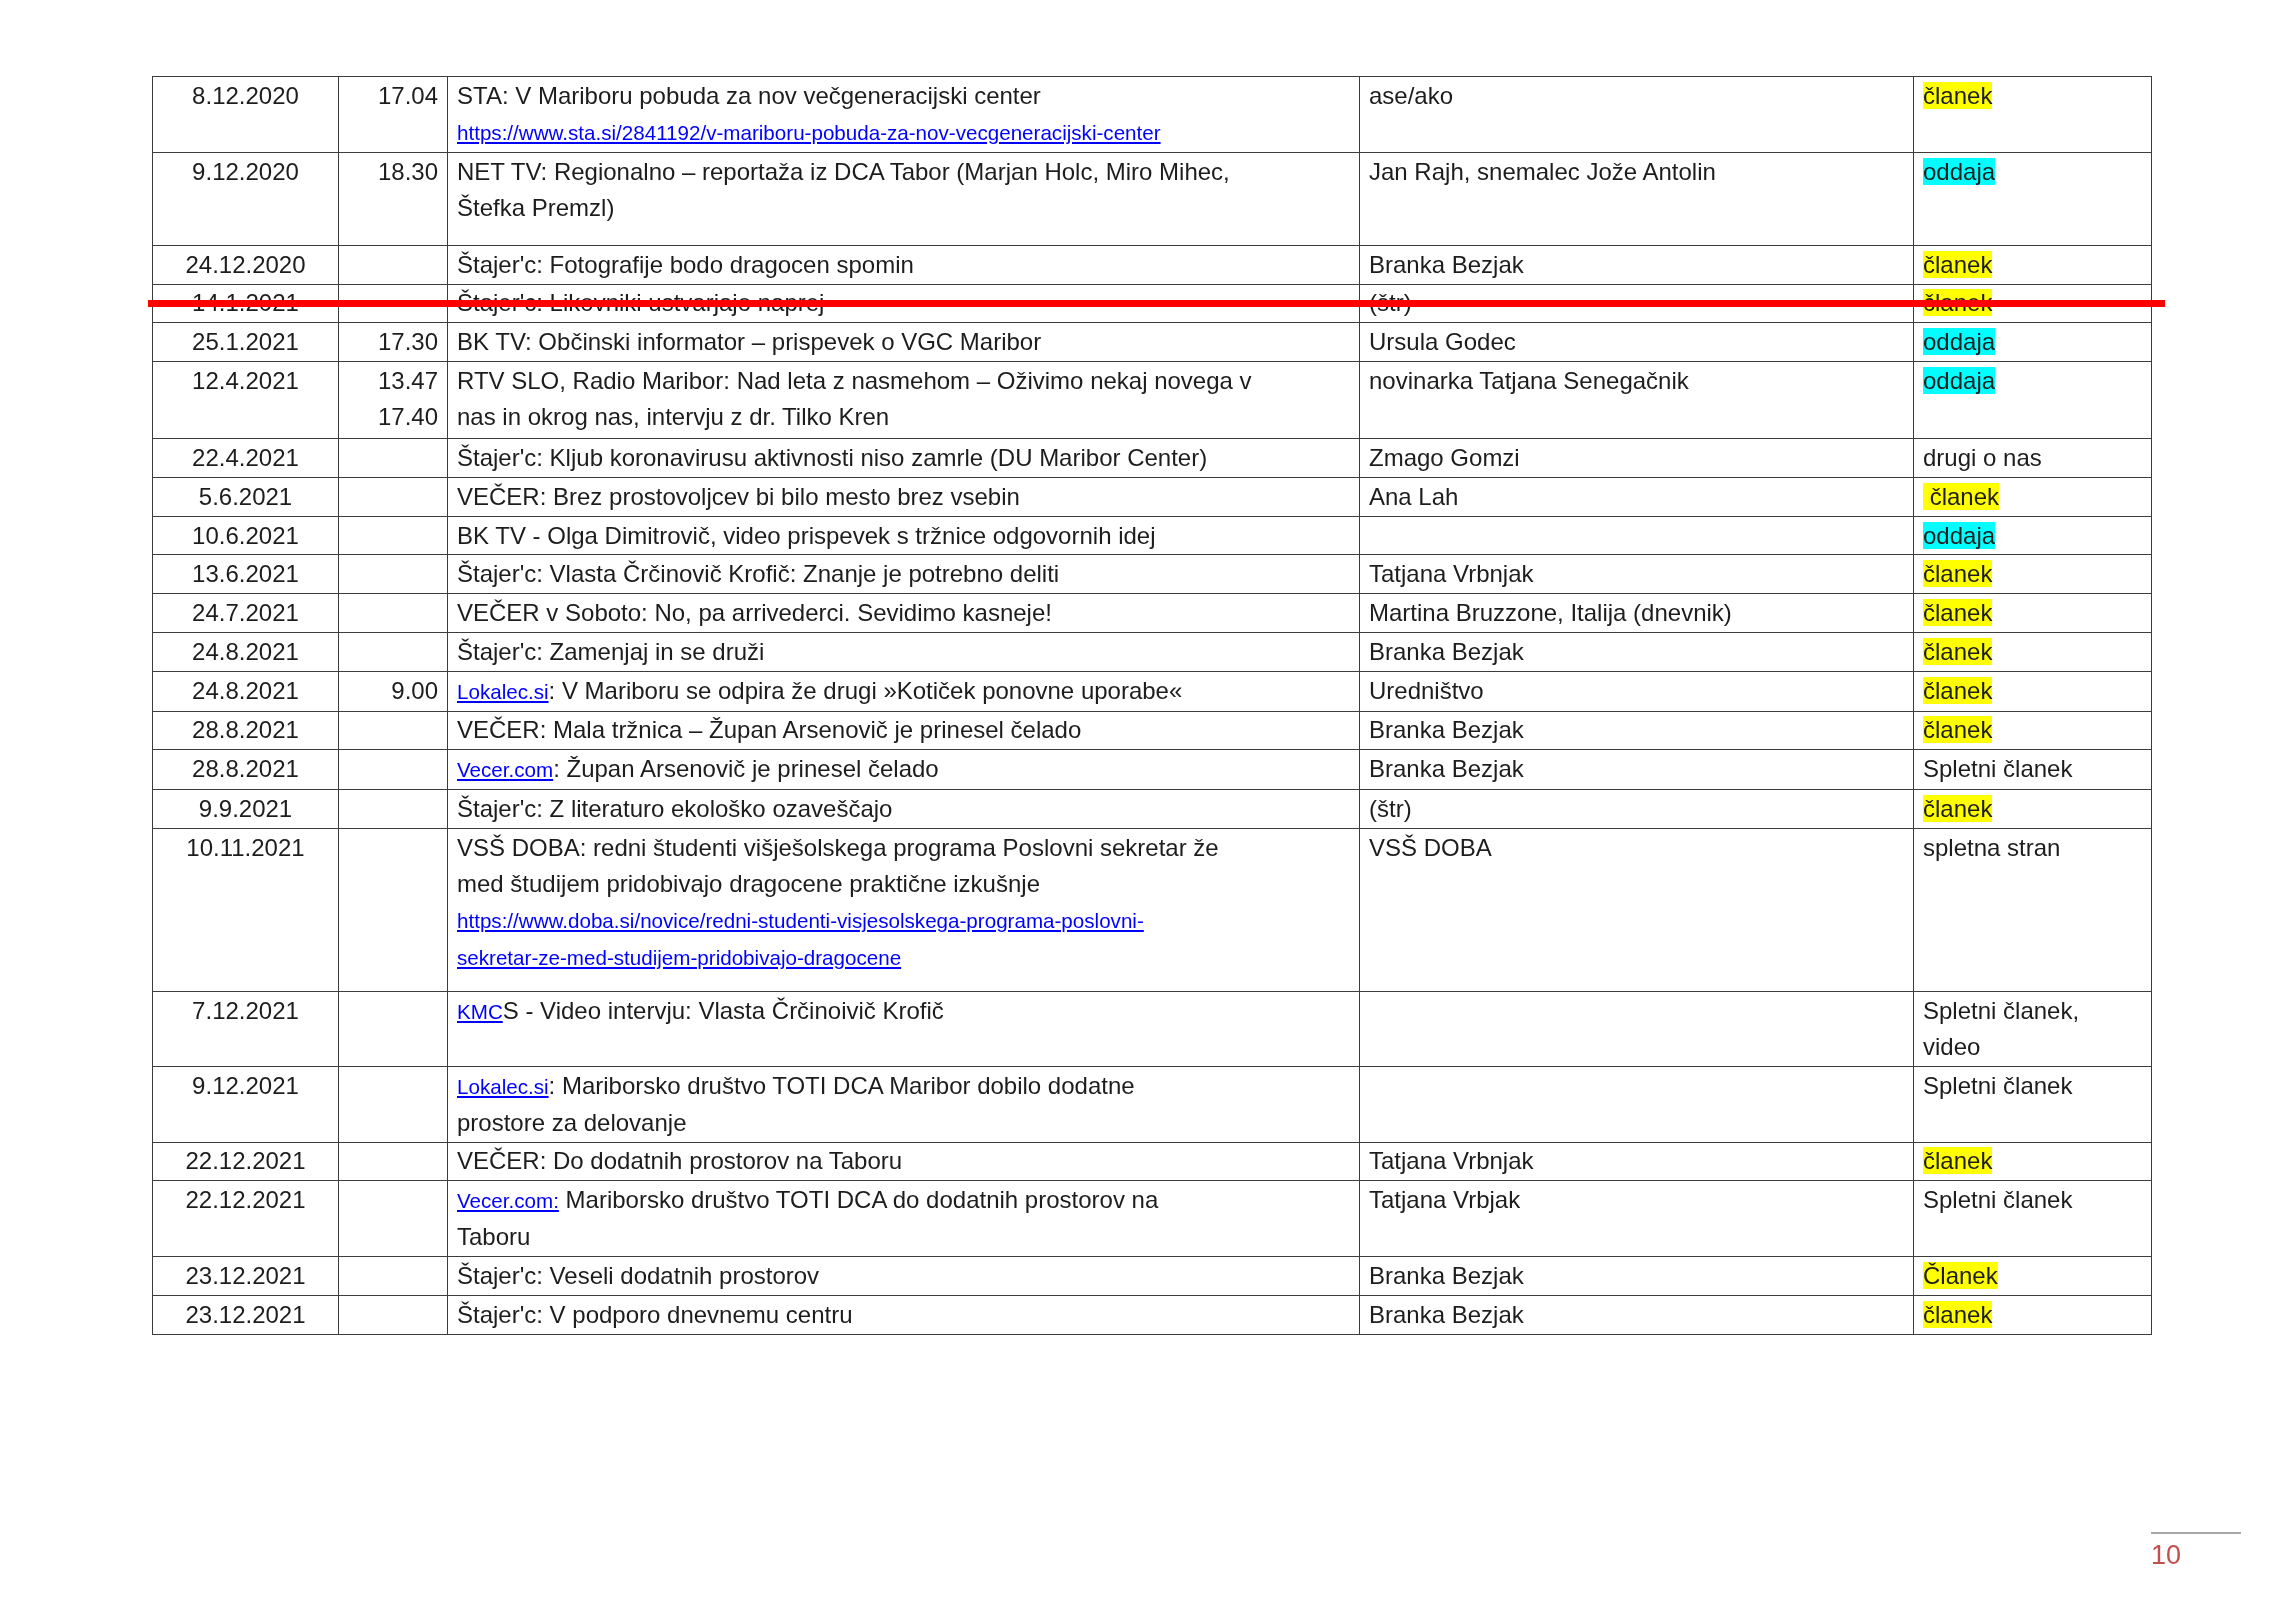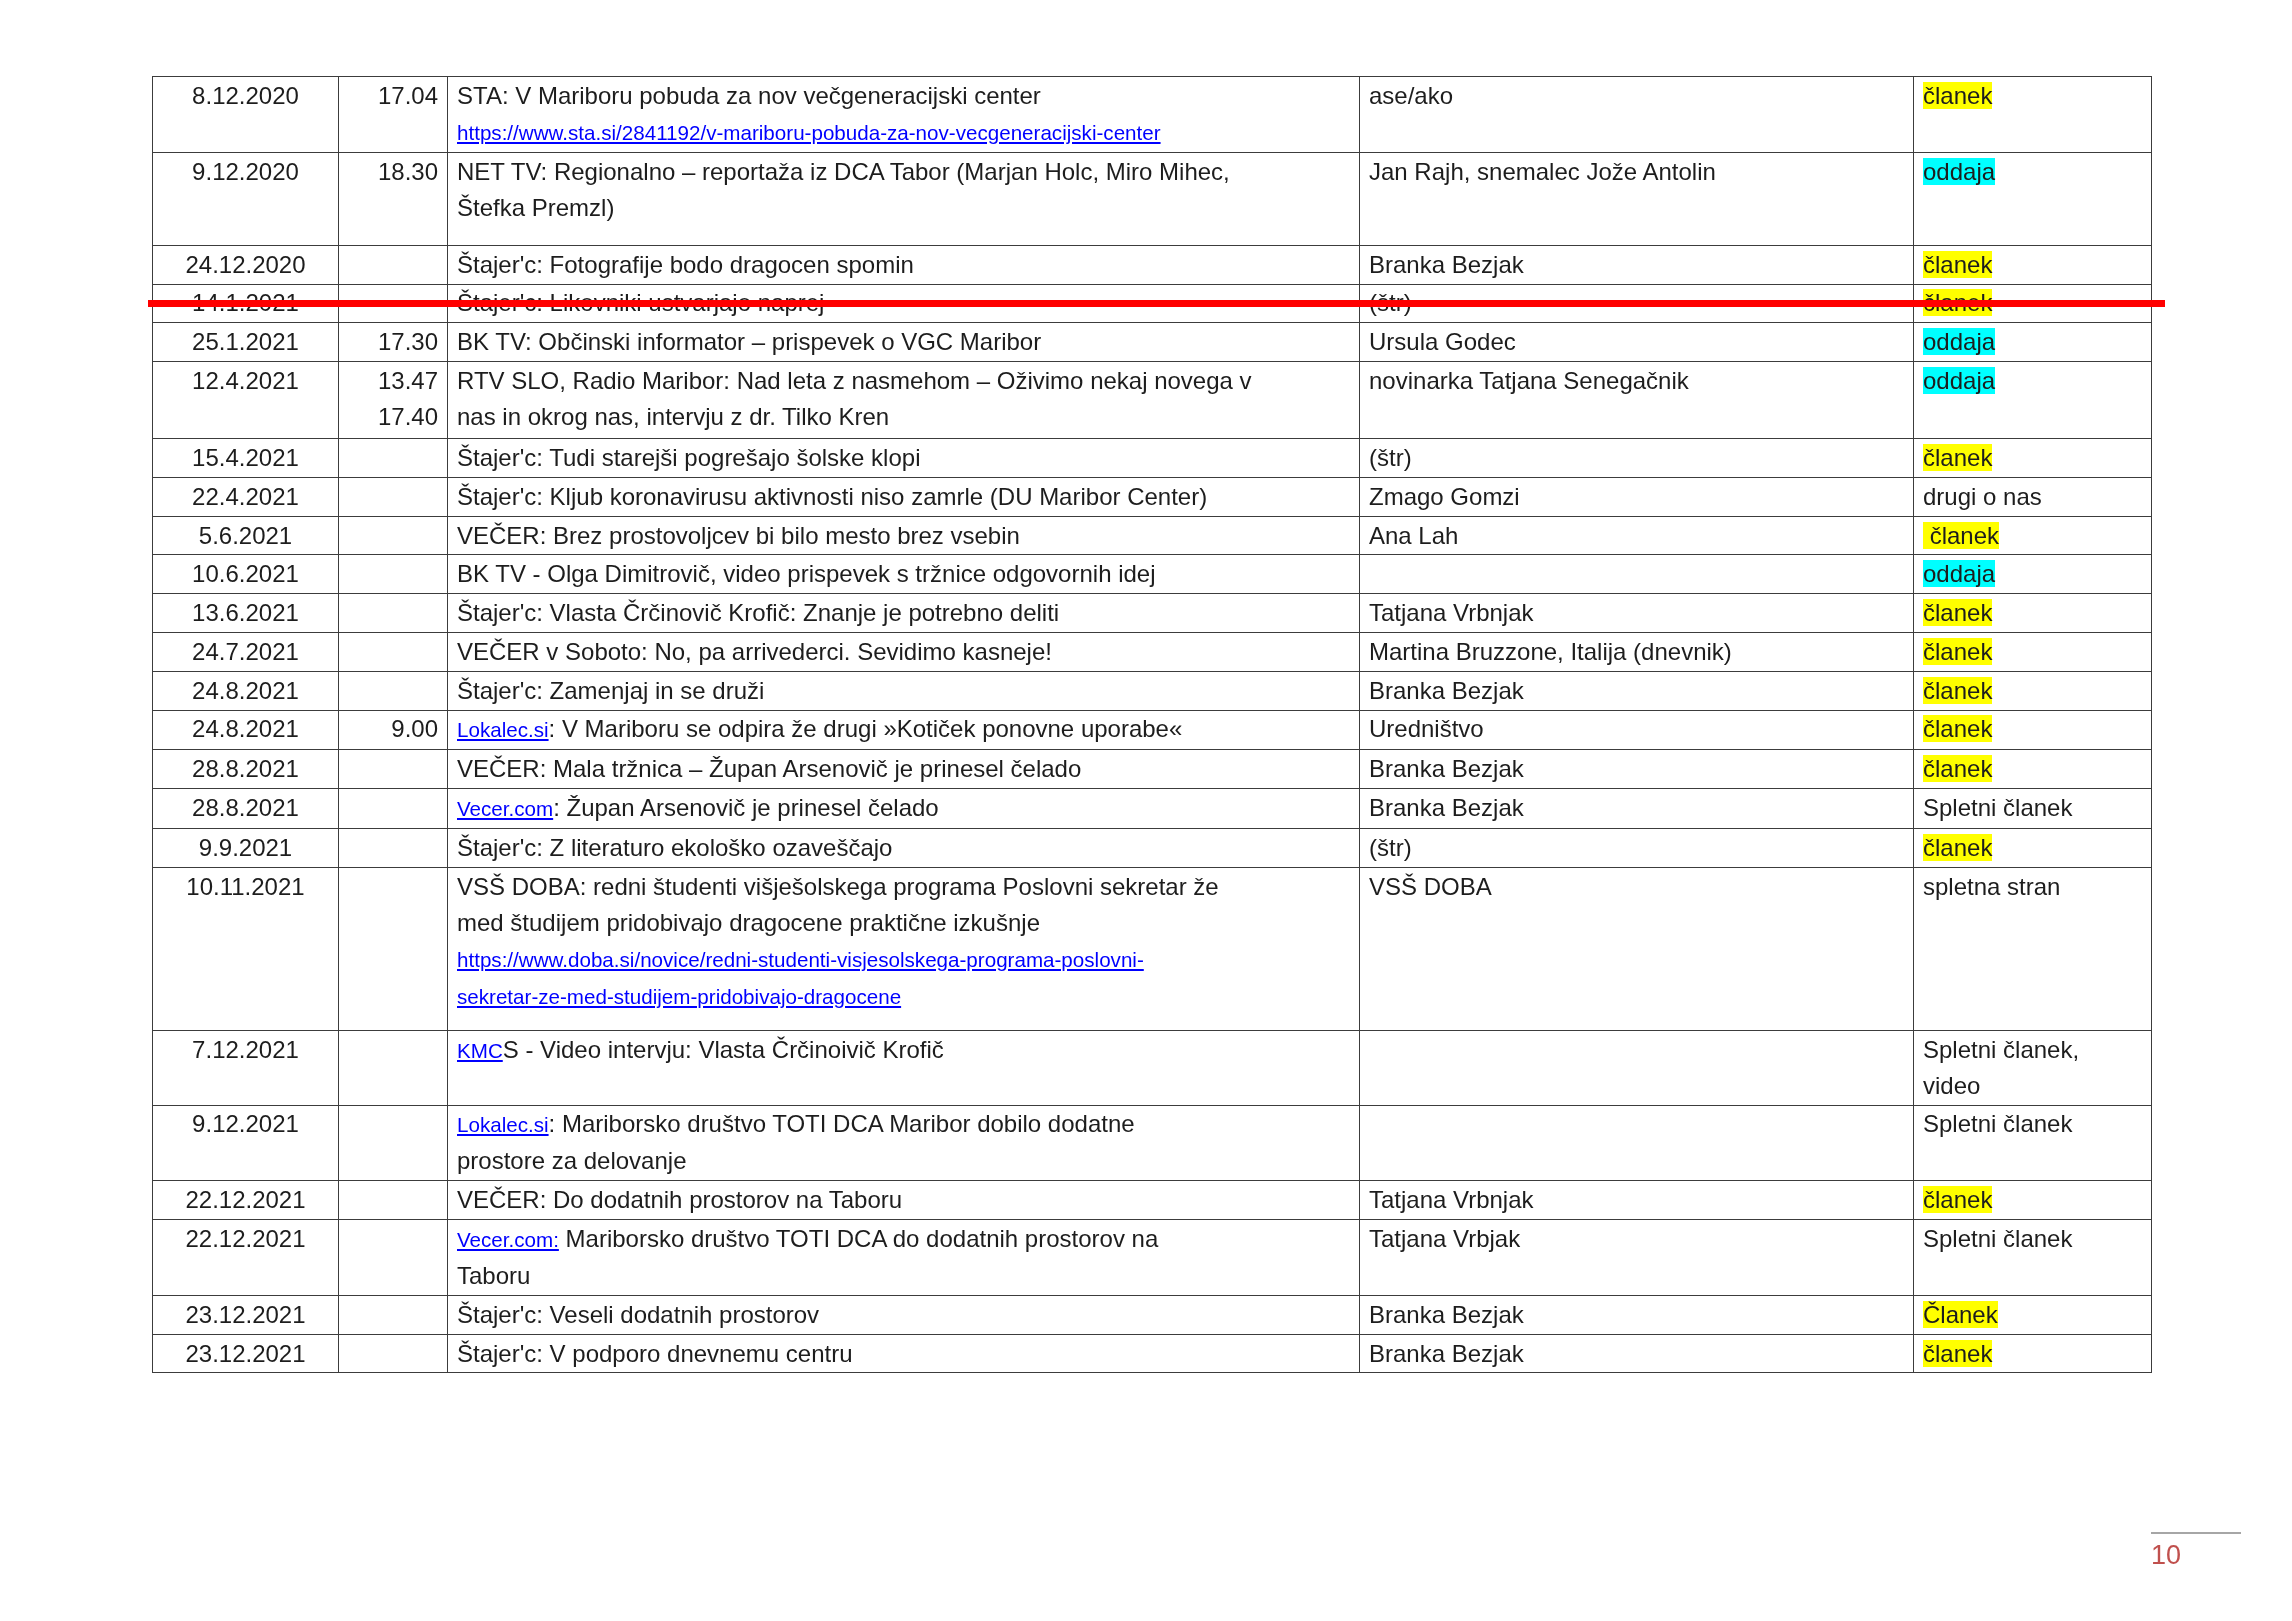--- a/index.html
+++ b/index.html
@@ -146,29 +146,20 @@
             <div>17.40</div>
           </td>
           <td class="title-cell">
             <div class="title-line"><span>RTV SLO, Radio Maribor: Nad leta z nasmehom – Oživimo nekaj novega v</span></div>
             <div class="title-line"><span>nas in okrog nas, intervju z dr. Tilko Kren</span></div>
           </td>
           <td class="author-cell">novinarka Tatjana Senegačnik</td>
           <td class="type-cell"><span class="type-chip hl-cyan">oddaja</span></td>
         </tr>
         <tr style="height: 38px;">
-          <td class="date-cell">15.4.2021</td>
-          <td class="time-cell"></td>
-          <td class="title-cell">
-            <div class="title-line"><span>Štajer'c: Tudi starejši pogrešajo šolske klopi</span></div>
-          </td>
-          <td class="author-cell">(štr)</td>
-          <td class="type-cell"><span class="type-chip hl-yellow">članek</span></td>
-        </tr>
-        <tr style="height: 38px;">
           <td class="date-cell">22.4.2021</td>
           <td class="time-cell"></td>
           <td class="title-cell">
             <div class="title-line"><span>Štajer'c: Kljub koronavirusu aktivnosti niso zamrle (DU Maribor Center)</span></div>
           </td>
           <td class="author-cell">Zmago Gomzi</td>
           <td class="type-cell"><span class="type-chip hl-none">drugi o nas</span></td>
         </tr>
         <tr style="height: 38px;">
           <td class="date-cell">5.6.2021</td>

